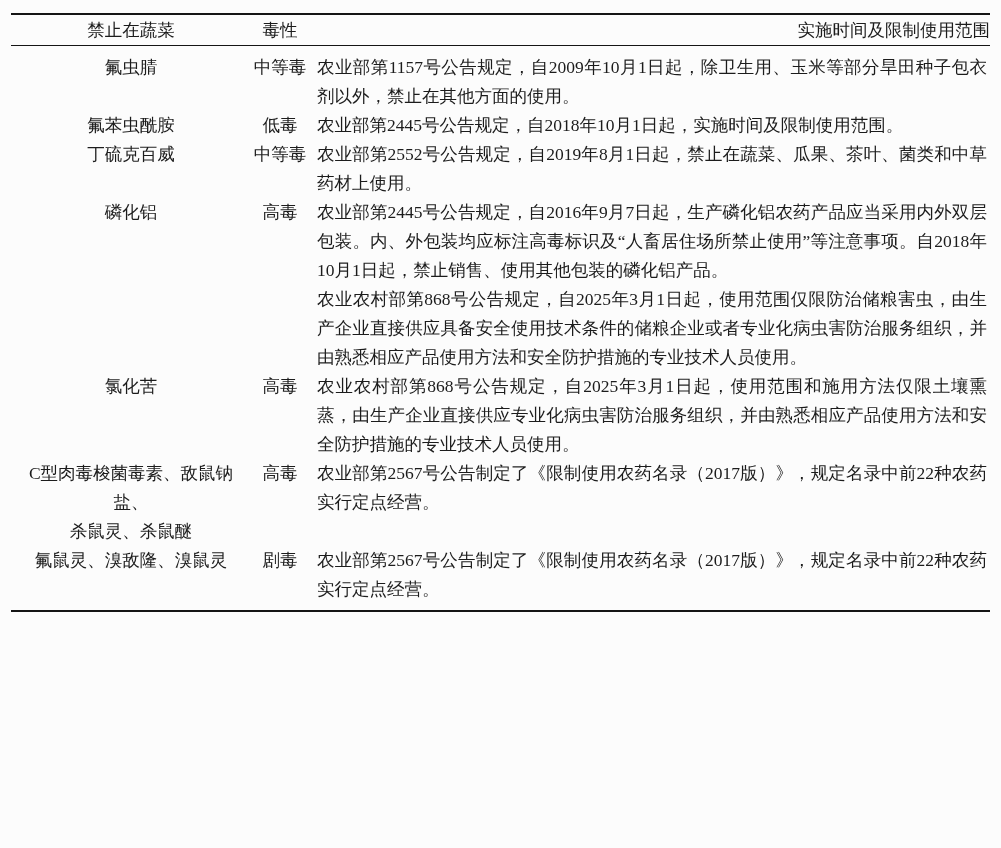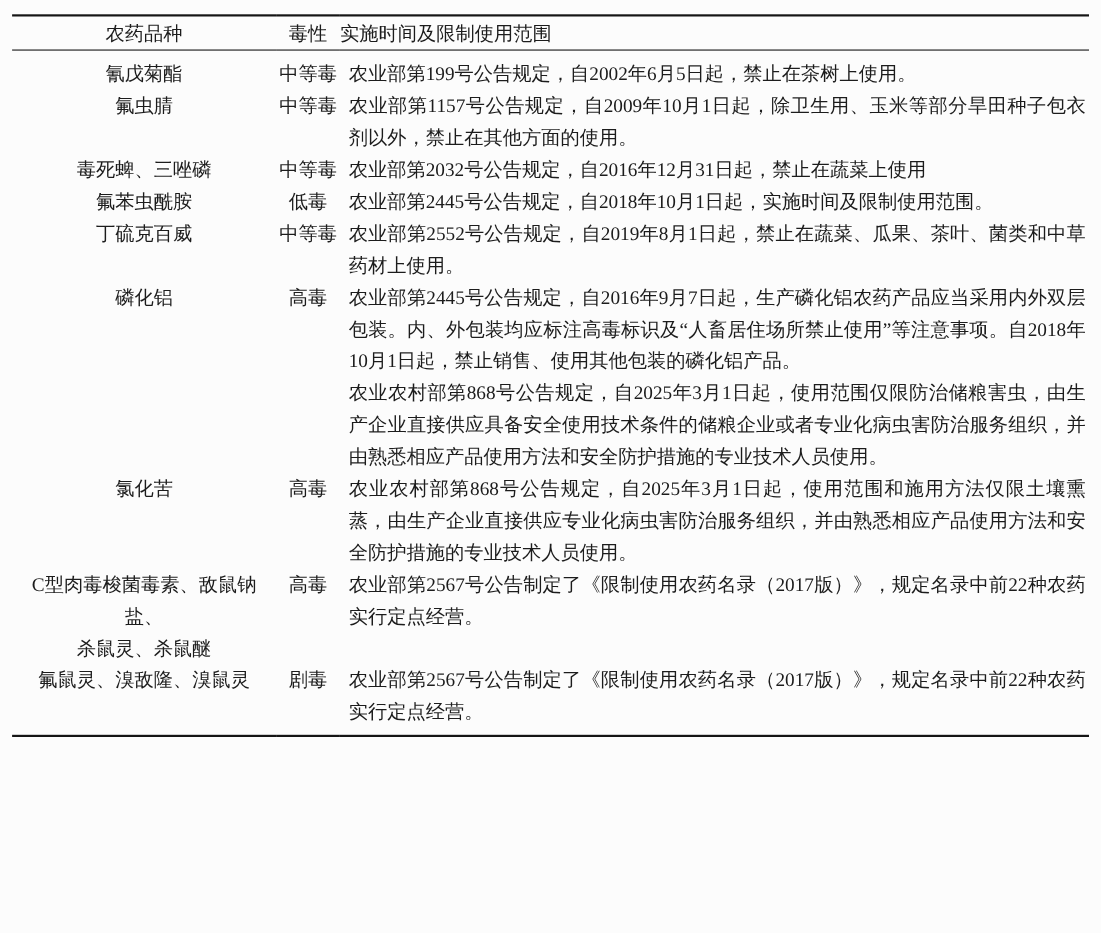--- a/index.html
+++ b/index.html
@@ -31,21 +31,21 @@
   col.c-desc { width: 681px; }
   thead th {
     font-weight: normal;
     text-align: center;
     vertical-align: middle;
     height: 30px;
     padding: 0;
     border-bottom: 1.5px solid #151515;
     font-size: 17.5px;
   }
-  thead th.h-desc { text-align: left; }
+  thead th.h-desc { text-align: right; }
   tbody td {
     padding: 0;
     vertical-align: top;
   }
   tbody tr:first-child td { padding-top: 7px; }
   tbody tr:last-child td { padding-bottom: 6px; }
   td.cell-name {
     text-align: center;
     white-space: pre-line;
     padding-left: 4px;
@@ -64,50 +64,36 @@
 
 <div class="page">
   <table class="restriction-table">
     <colgroup>
       <col class="c-name">
       <col class="c-tox">
       <col class="c-desc">
     </colgroup>
     <thead>
       <tr>
-        <th class="h-name">农药品种</th>
+        <th class="h-name">禁止在蔬菜</th>
         <th class="h-tox">毒性</th>
         <th class="h-desc">实施时间及限制使用范围</th>
       </tr>
     </thead>
     <tbody id="table-body">
-  <tr>
-    <td class="cell-name">氰戊菊酯</td>
-    <td class="cell-tox">中等毒</td>
-    <td class="cell-desc">
-            <p>农业部第199号公告规定，自2002年6月5日起，禁止在茶树上使用。</p>
-          </td>
-  </tr>
 
 
   <tr>
     <td class="cell-name">氟虫腈</td>
     <td class="cell-tox">中等毒</td>
     <td class="cell-desc">
             <p>农业部第1157号公告规定，自2009年10月1日起，除卫生用、玉米等部分旱田种子包衣剂以外，禁止在其他方面的使用。</p>
           </td>
   </tr>
 
-  <tr>
-    <td class="cell-name">毒死蜱、三唑磷</td>
-    <td class="cell-tox">中等毒</td>
-    <td class="cell-desc">
-            <p>农业部第2032号公告规定，自2016年12月31日起，禁止在蔬菜上使用</p>
-          </td>
-  </tr>
 
   <tr>
     <td class="cell-name">氟苯虫酰胺</td>
     <td class="cell-tox">低毒</td>
     <td class="cell-desc">
             <p>农业部第2445号公告规定，自2018年10月1日起，实施时间及限制使用范围。</p>
           </td>
   </tr>
 
 

